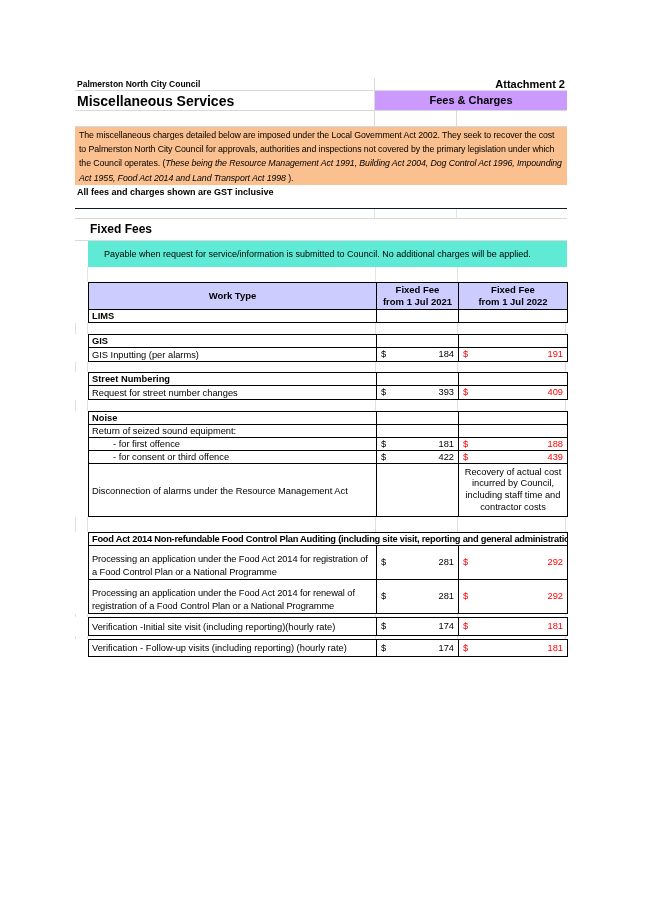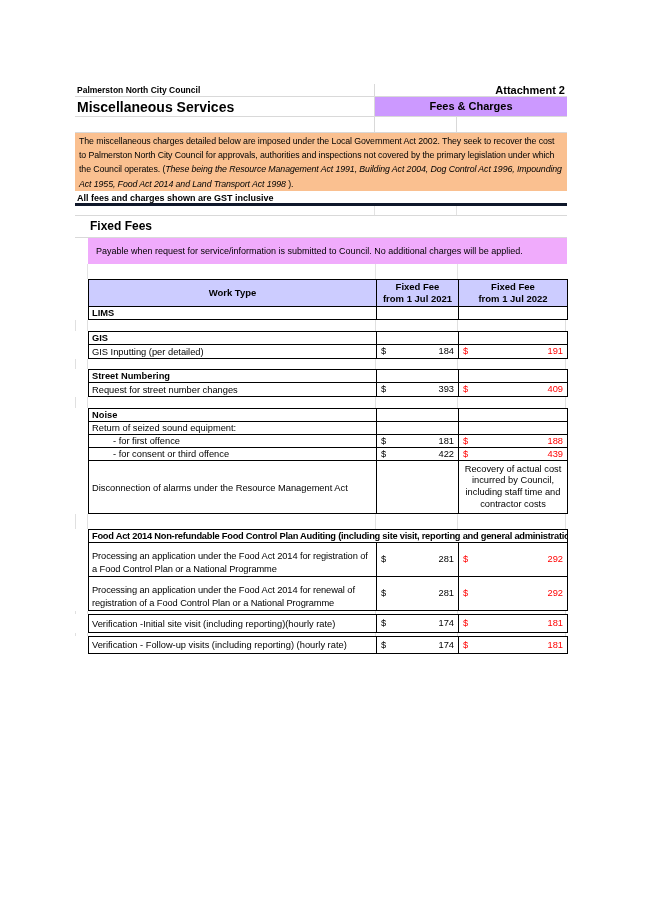--- a/index.html
+++ b/index.html
@@ -6,21 +6,21 @@
   html,body { background:#fff; }
   .page {
     position: relative;
     width: 645px;
     height: 912px;
     background: #ffffff;
     font-family: "Liberation Sans", sans-serif;
     color: #000;
     overflow: hidden;
   }
-  .content { position: absolute; left: 75px; top: 84px; width: 492px; }
+  .content { position: absolute; left: 75px; top: 78px; width: 492px; }
 
   
   .hdr-row1 { display: flex; height: 13px; border-bottom: 1px solid #d9d9d9; }
   .hdr-row1 .c1 { width: 300px; border-right: 1px solid #d9d9d9; font-size: 8.5px; font-weight: bold; padding-left: 2px; line-height: 12px; }
   .hdr-row1 .c2 { width: 192px; font-size: 11px; font-weight: bold; text-align: right; padding-right: 2px; line-height: 12px; }
   .hdr-row2 { display: flex; height: 20px; border-bottom: 1px solid #d9d9d9; }
   .hdr-row2 .c1 { width: 300px; border-right: 1px solid #d9d9d9; font-size: 14px; font-weight: bold; padding-left: 2px; line-height: 20px; }
   .hdr-row2 .c2 { width: 192px; background: #cc99ff; font-size: 11px; font-weight: bold; text-align: center; line-height: 19px; }
   .hdr-row3 { display: flex; height: 16px; border-bottom: 1px solid #d9d9d9; }
   .hdr-row3 .g1 { width: 300px; border-right: 1px solid #d9d9d9; }
@@ -28,27 +28,27 @@
   .hdr-row3 .g3 { width: 110px; }
 
   
   .intro {
     width: 492px; height: 58px; background: #fac090;
     font-size: 8.8px; letter-spacing: -0.1px; line-height: 14.2px;
     padding: 1px 5px 0 4px;
   }
   .intro i { font-style: italic; }
   .payable {
-    margin-left: 13px; width: 479px; height: 26px; background: #f0abfc;
-    font-size: 9px; display: flex; align-items: center; padding-left: 8px;
+    margin-left: 13px; width: 479px; height: 26px; background: #5eead4;
+    font-size: 9px; display: flex; align-items: center; padding-left: 16px;
   }
 
   
   .gst-row {
-    height: 15px; border-bottom: 3px solid #0f172a;
+    height: 24px; border-bottom: 1px solid #0f172a;
     font-size: 9px; font-weight: bold; padding-left: 2px; line-height: 14px;
   }
   .spacer-a { height: 10px; border-bottom: 1px solid #d9d9d9; display:flex; }
   .spacer-a .s1 { width:300px; border-right:1px solid #e3e3e3; }
   .spacer-a .s2 { width:82px;  border-right:1px solid #e3e3e3; }
   .fixedfees-row {
     height: 22px; border-bottom: 1px solid #d9d9d9;
     font-size: 12px; font-weight: bold; padding-left: 15px; line-height: 21px;
   }
   .spacer-b { height: 15px; display:flex; }
@@ -178,21 +178,21 @@
           <col class="c-f21">
           <col class="c-f22">
         </colgroup>
       <tbody>
         <tr class="r13">
           <td class="lbl bold">GIS</td>
           <td></td>
           <td></td>
         </tr>
         <tr class="r14">
-          <td class="lbl">GIS Inputting (per detailed)</td>
+          <td class="lbl">GIS Inputting (per alarms)</td>
           <td class="feecell">
             <div class="wrap">
                 <span>$</span>
                 <span>184</span>
               </div>
           </td>
           <td class="feecell red">
             <div class="wrap">
                 <span>$</span>
                 <span>191</span>

